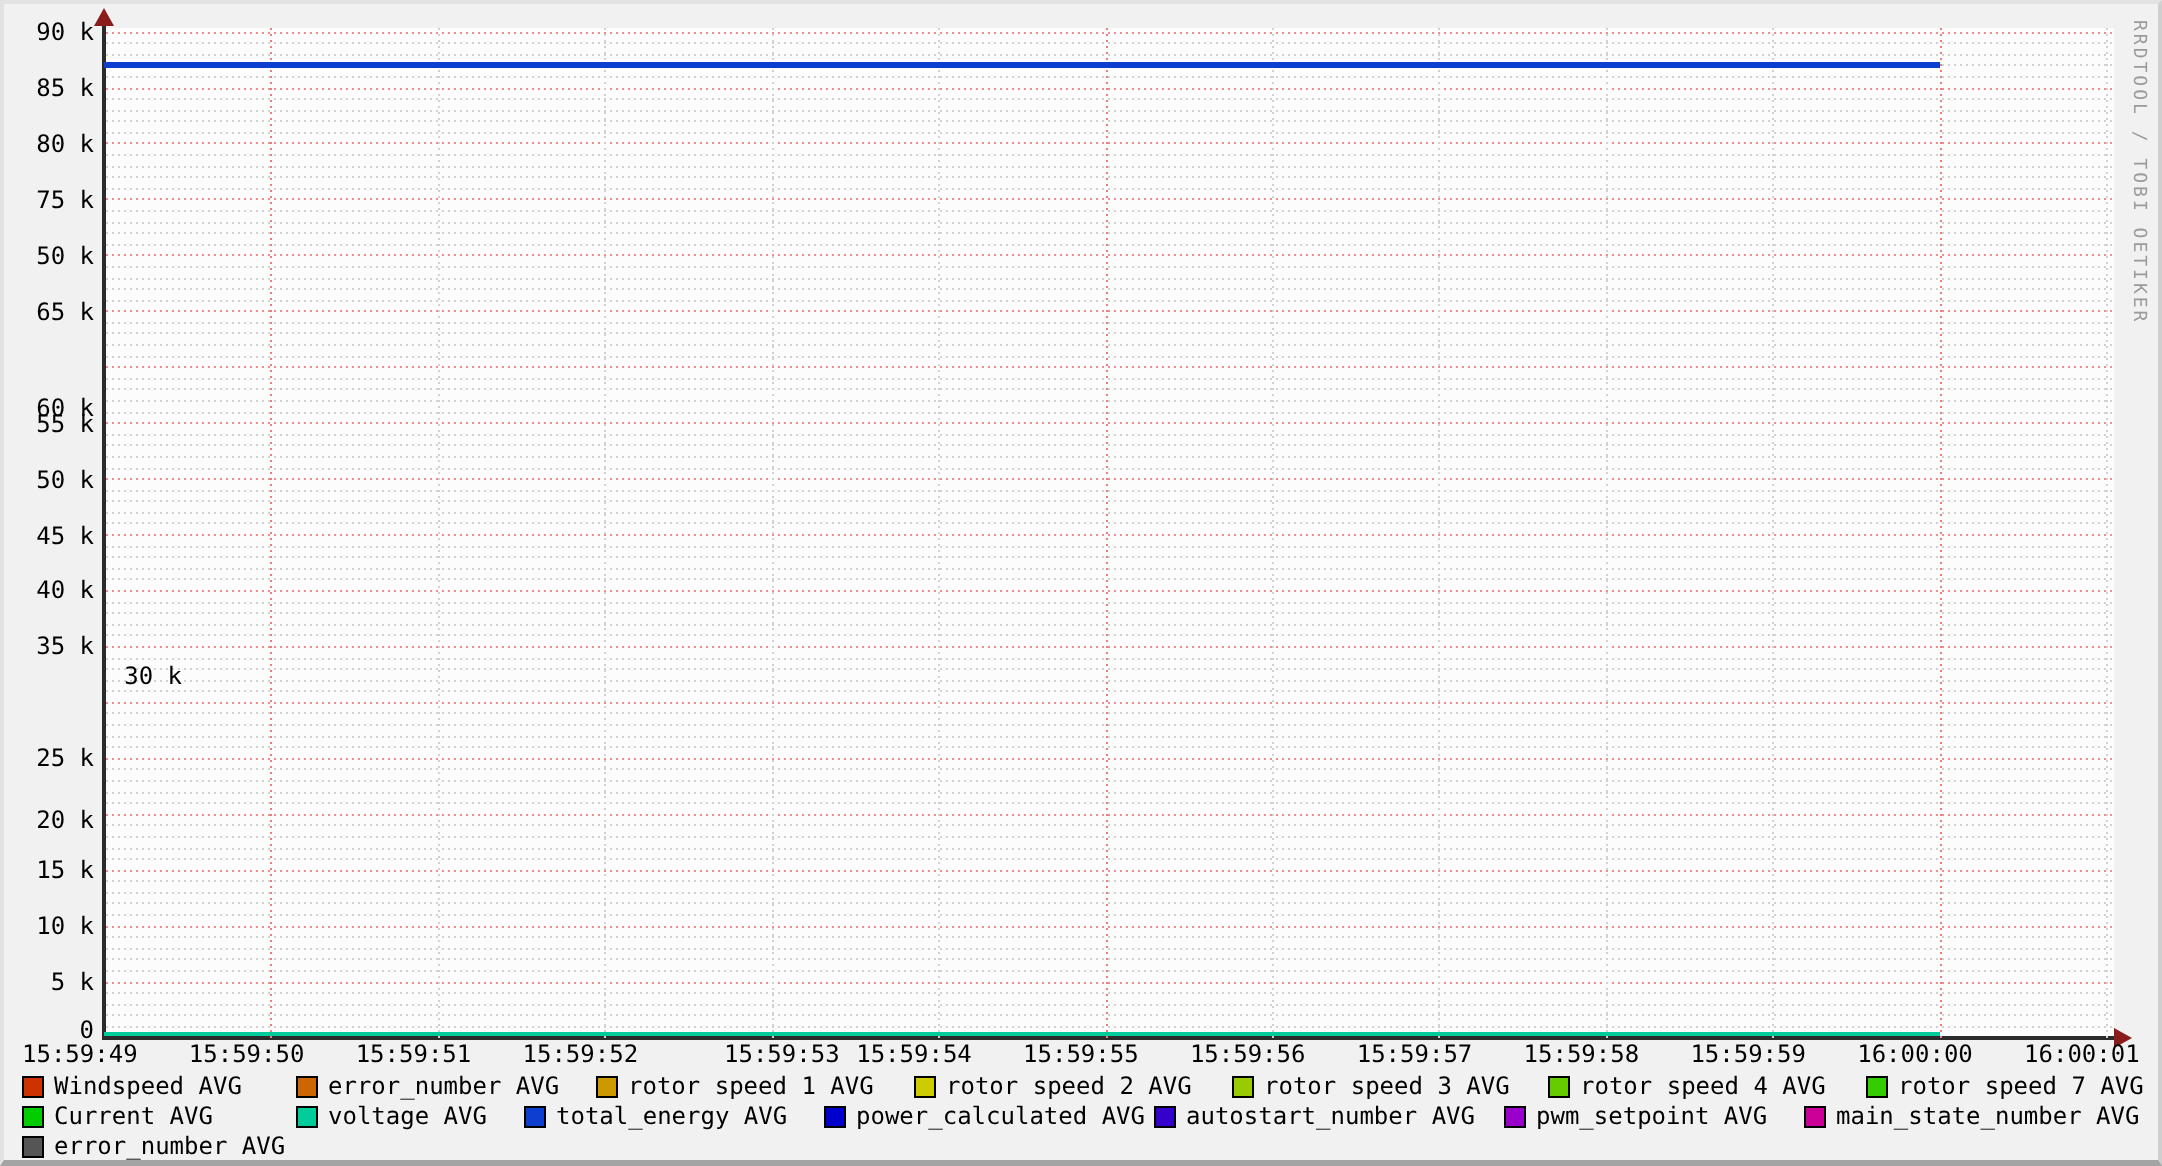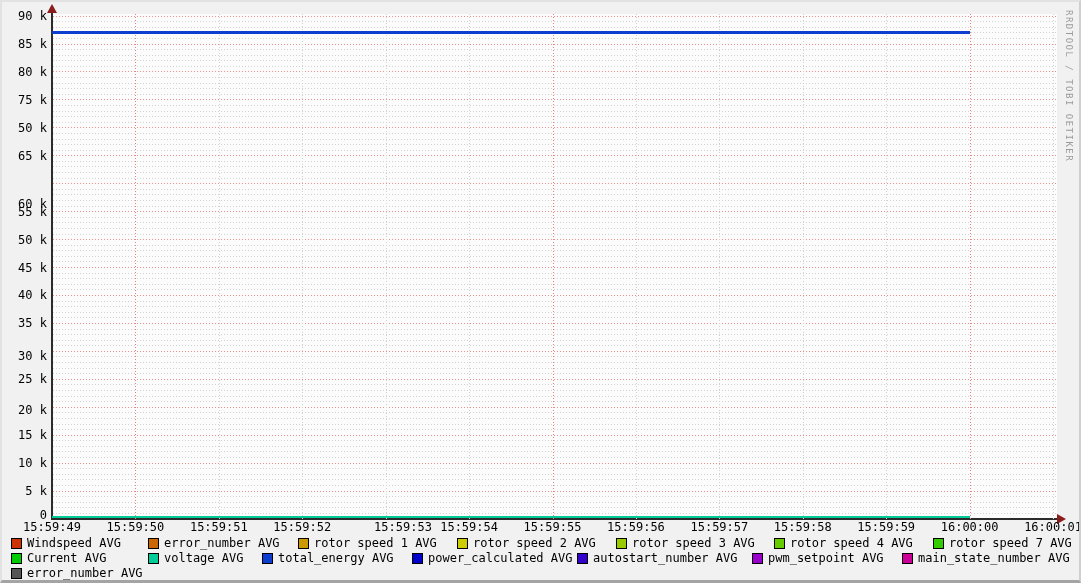--- a/index.html
+++ b/index.html
@@ -18,21 +18,21 @@
   }
   #graph{position:absolute;inset:0;}
   #canvas-bg{position:absolute;background:#fcfcfc;}
   .hgrid{position:absolute;height:1px;
     background-image:repeating-linear-gradient(to right,#d2d2d2 0,#d2d2d2 1px,transparent 1px,transparent 3px);}
   .hgrid.major{background-image:repeating-linear-gradient(to right,#ec8f8f 0,#ec8f8f 1px,transparent 1px,transparent 3px);}
   .vgrid{position:absolute;width:1px;
     background-image:repeating-linear-gradient(to bottom,#d2d2d2 0,#d2d2d2 1px,transparent 1px,transparent 3px);}
   .vgrid.major{background-image:repeating-linear-gradient(to bottom,#e87f7f 0,#e87f7f 1px,transparent 1px,transparent 3px);}
   .ylab{position:absolute;left:0;width:45px;height:14px;line-height:14px;text-align:right;white-space:pre;}
-  .xlab{position:absolute;width:82px;height:13px;line-height:13px;text-align:center;white-space:pre;}
+  .xlab{position:absolute;width:82px;height:13px;line-height:13px;text-align:left;white-space:pre;}
   .series-line{position:absolute;}
   #y-axis{position:absolute;left:49px;top:8px;width:2px;height:510px;background:#2b2b2b;}
   #x-axis{position:absolute;left:49px;top:516px;width:1008px;height:2px;background:#2b2b2b;}
   #arrow-up{position:absolute;left:45px;top:2px;width:0;height:0;
     border-left:5px solid transparent;border-right:5px solid transparent;border-bottom:9px solid #8a1c1c;}
   #arrow-right{position:absolute;left:1055px;top:512px;width:0;height:0;
     border-top:5px solid transparent;border-bottom:5px solid transparent;border-left:9px solid #8a1c1c;}
   #watermark{position:absolute;left:1062px;top:8px;
     writing-mode:vertical-rl;
     font-size:9px;letter-spacing:1.5px;color:#9a9a9a;white-space:pre;}
@@ -171,21 +171,21 @@
       <div class="ylab" style="top: 62.9778px;">80 k</div>
       <div class="ylab" style="top: 90.9167px;">75 k</div>
       <div class="ylab" style="top: 118.856px;">50 k</div>
       <div class="ylab" style="top: 146.794px;">65 k</div>
       <div class="ylab" style="top: 174.733px; margin-top: 20px;">60 k</div>
       <div class="ylab" style="top: 202.672px;">55 k</div>
       <div class="ylab" style="top: 230.611px;">50 k</div>
       <div class="ylab" style="top: 258.55px;">45 k</div>
       <div class="ylab" style="top: 286.489px;">40 k</div>
       <div class="ylab" style="top: 314.428px;">35 k</div>
-      <div class="ylab" style="top: 347px;">30 k</div>
+      <div class="ylab" style="top: 329px; margin-left: 44px;">30 k</div>
       <div class="ylab" style="top: 370.306px;">25 k</div>
       <div class="ylab" style="top: 401px;">20 k</div>
       <div class="ylab" style="top: 426.183px;">15 k</div>
       <div class="ylab" style="top: 454.122px;">10 k</div>
       <div class="ylab" style="top: 482.061px;">5 k</div>
       <div class="ylab" style="top: 506px;">0</div>
       <div class="series-line" style="left: 50px; top: 513.5px; width: 917.62px; height: 2px; background: rgb(0, 204, 153);"></div>
       <div class="series-line" style="left: 50px; top: 29.3633px; width: 917.62px; height: 3px; background: rgb(13, 62, 207);"></div>
       <div class="legitem" style="left: 9px; top: 535px;">
         <div class="swatch" style="background: rgb(204, 51, 0);"></div>

